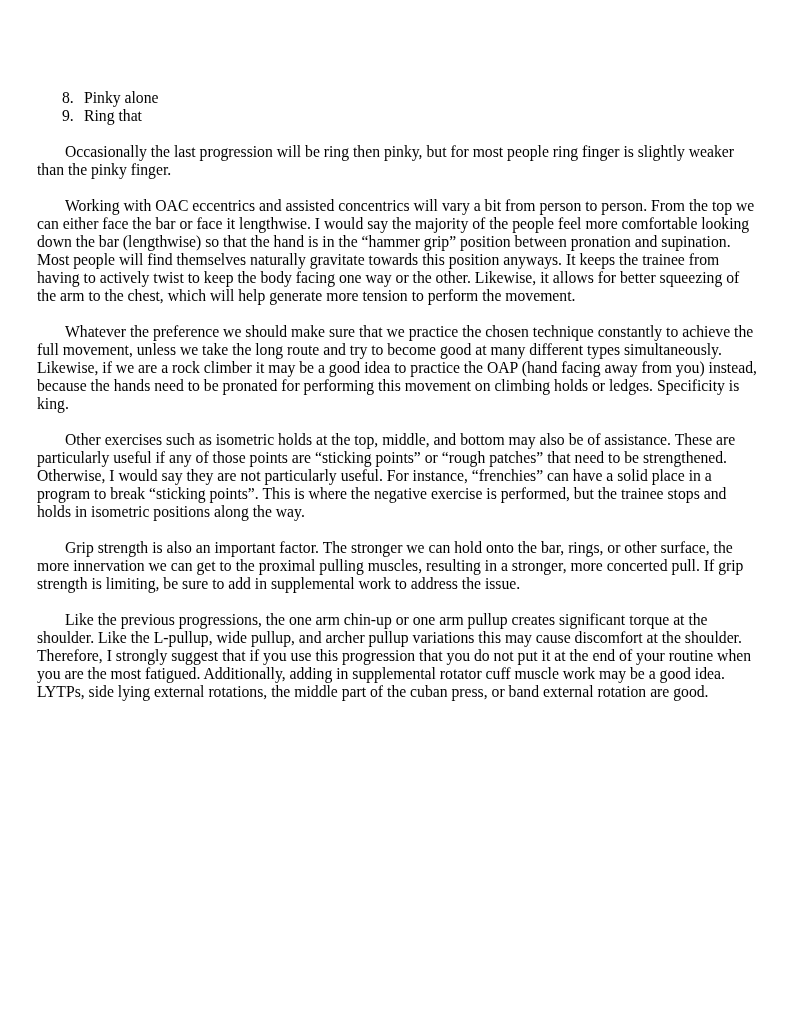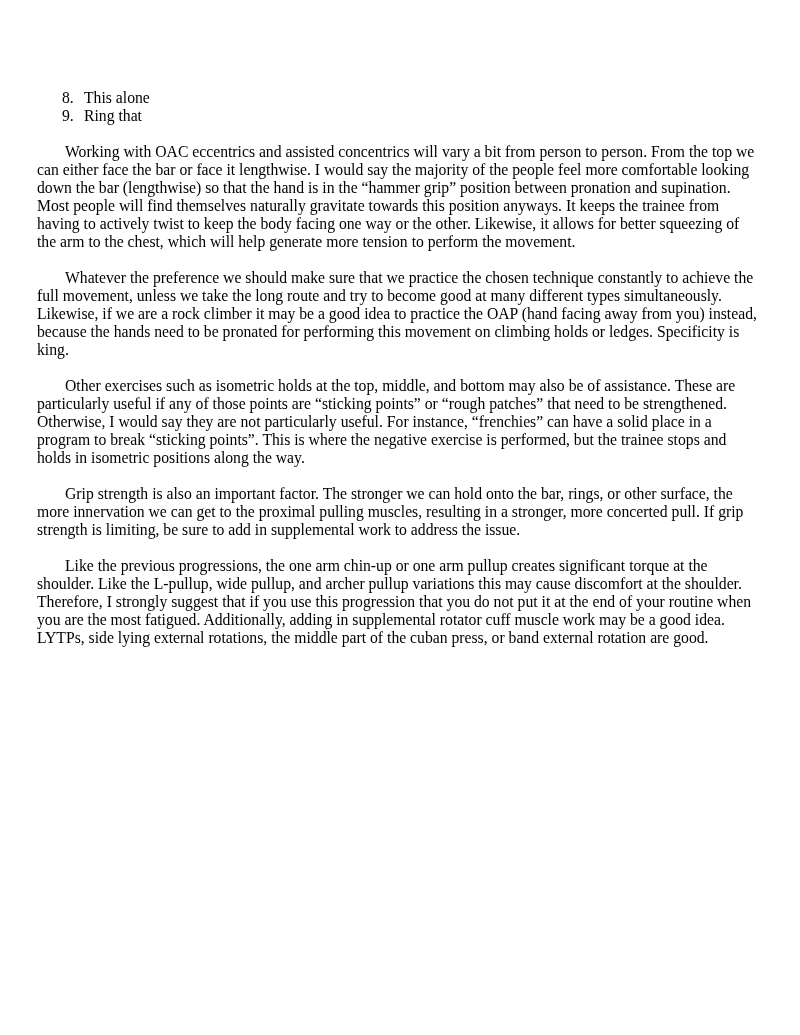--- a/index.html
+++ b/index.html
@@ -49,28 +49,29 @@
   }
 </style>
 </head>
 <body>
 
 <div class="doc-page">
 
   <ol class="num-list">
     <li class="num-list-item">
       <span class="marker">8.</span>
-      <span class="item-text">This alone</span>
+      <span class="item-text">Pinky alone</span>
     </li>
     <li class="num-list-item">
       <span class="marker">9.</span>
       <span class="item-text">Ring that</span>
     </li>
   </ol>
 
+  <p class="para">Occasionally the last progression will be ring then pinky, but for most people ring finger is slightly weaker than the pinky finger.</p>
 
   <p class="para">Working with OAC eccentrics and assisted concentrics will vary a bit from person to person. From the top we can either face the bar or face it lengthwise. I would say the majority of the people feel more comfortable looking down the bar (lengthwise) so that the hand is in the “hammer grip” position between pronation and supination. Most people will find themselves naturally gravitate towards this position anyways. It keeps the trainee from having to actively twist to keep the body facing one way or the other. Likewise, it allows for better squeezing of the arm to the chest, which will help generate more tension to perform the movement.</p>
 
   <p class="para">Whatever the preference we should make sure that we practice the chosen technique constantly to achieve the full movement, unless we take the long route and try to become good at many different types simultaneously. Likewise, if we are a rock climber it may be a good idea to practice the OAP (hand facing away from you) instead, because the hands need to be pronated for performing this movement on climbing holds or ledges. Specificity is king.</p>
 
   <p class="para">Other exercises such as isometric holds at the top, middle, and bottom may also be of assistance. These are particularly useful if any of those points are “sticking points” or “rough patches” that need to be strengthened. Otherwise, I would say they are not particularly useful. For instance, “frenchies” can have a solid place in a program to break “sticking points”. This is where the negative exercise is performed, but the trainee stops and holds in isometric positions along the way.</p>
 
   <p class="para">Grip strength is also an important factor. The stronger we can hold onto the bar, rings, or other surface, the more innervation we can get to the proximal pulling muscles, resulting in a stronger, more concerted pull. If grip strength is limiting, be sure to add in supplemental work to address the issue.</p>
 
   <p class="para">Like the previous progressions, the one arm chin-up or one arm pullup creates significant torque at the shoulder. Like the L-pullup, wide pullup, and archer pullup variations this may cause discomfort at the shoulder. Therefore, I strongly suggest that if you use this progression that you do not put it at the end of your routine when you are the most fatigued. Additionally, adding in supplemental rotator cuff muscle work may be a good idea. LYTPs, side lying external rotations, the middle part of the cuban press, or band external rotation are good.</p>

